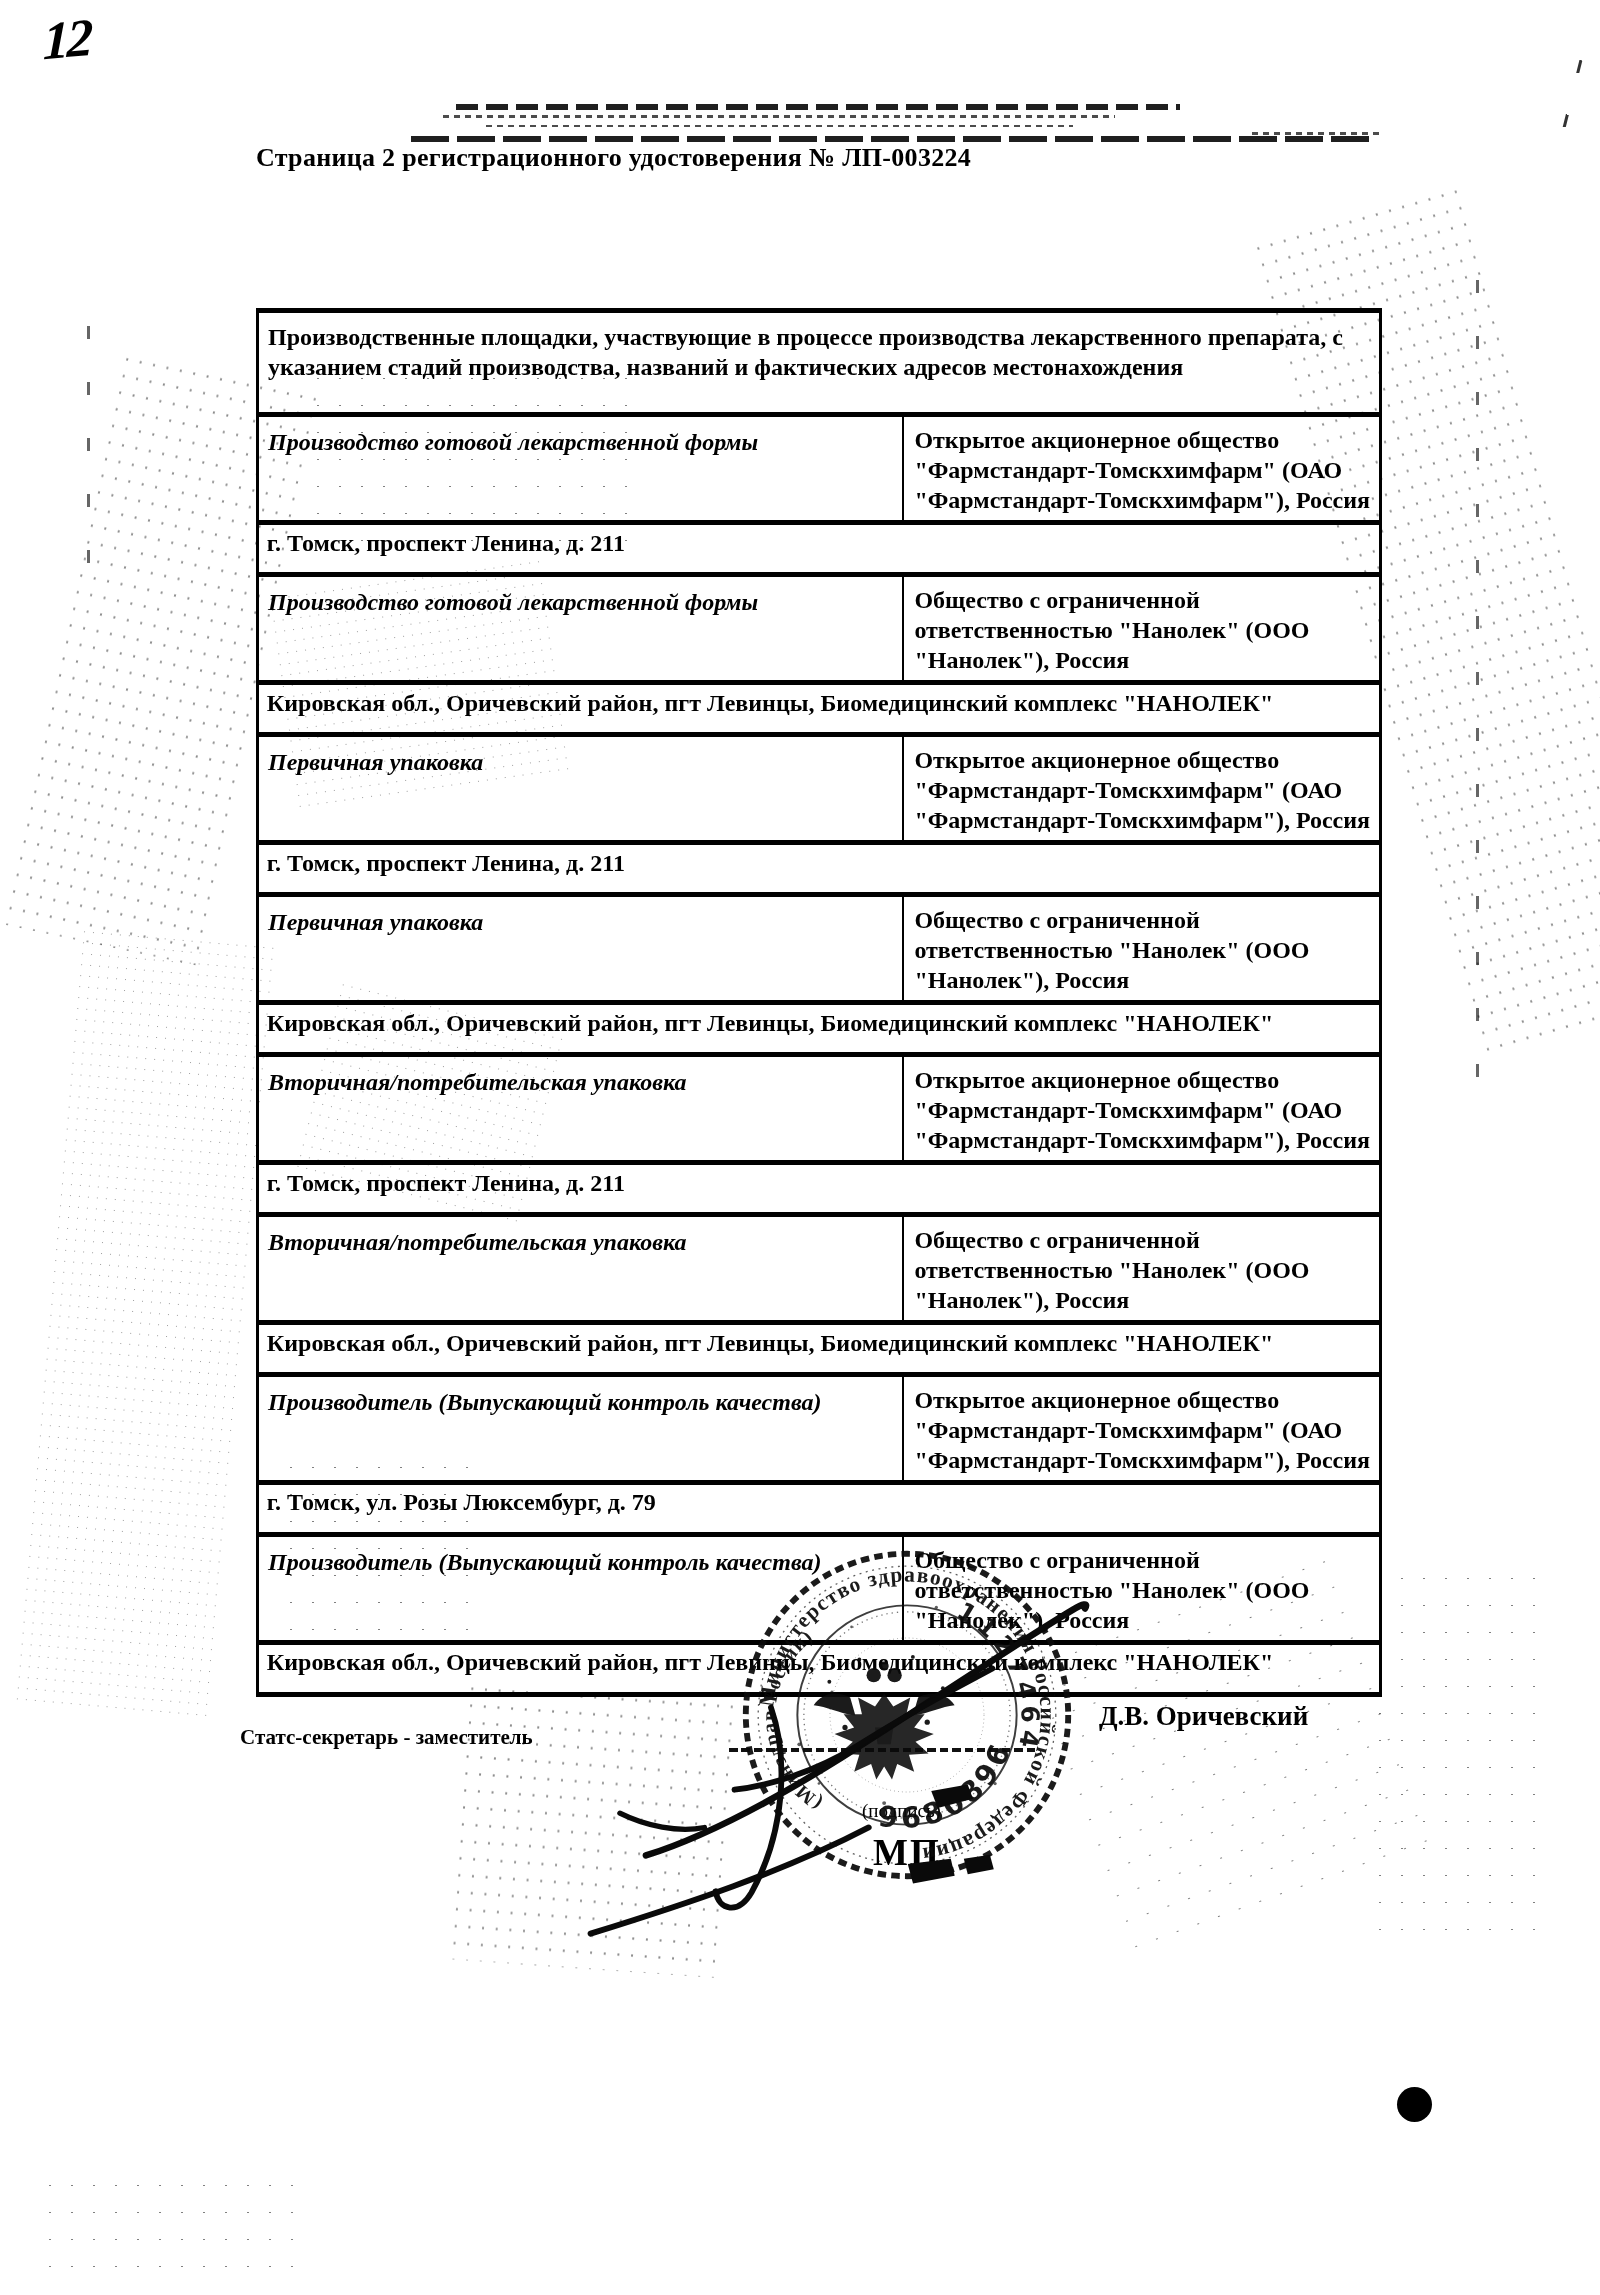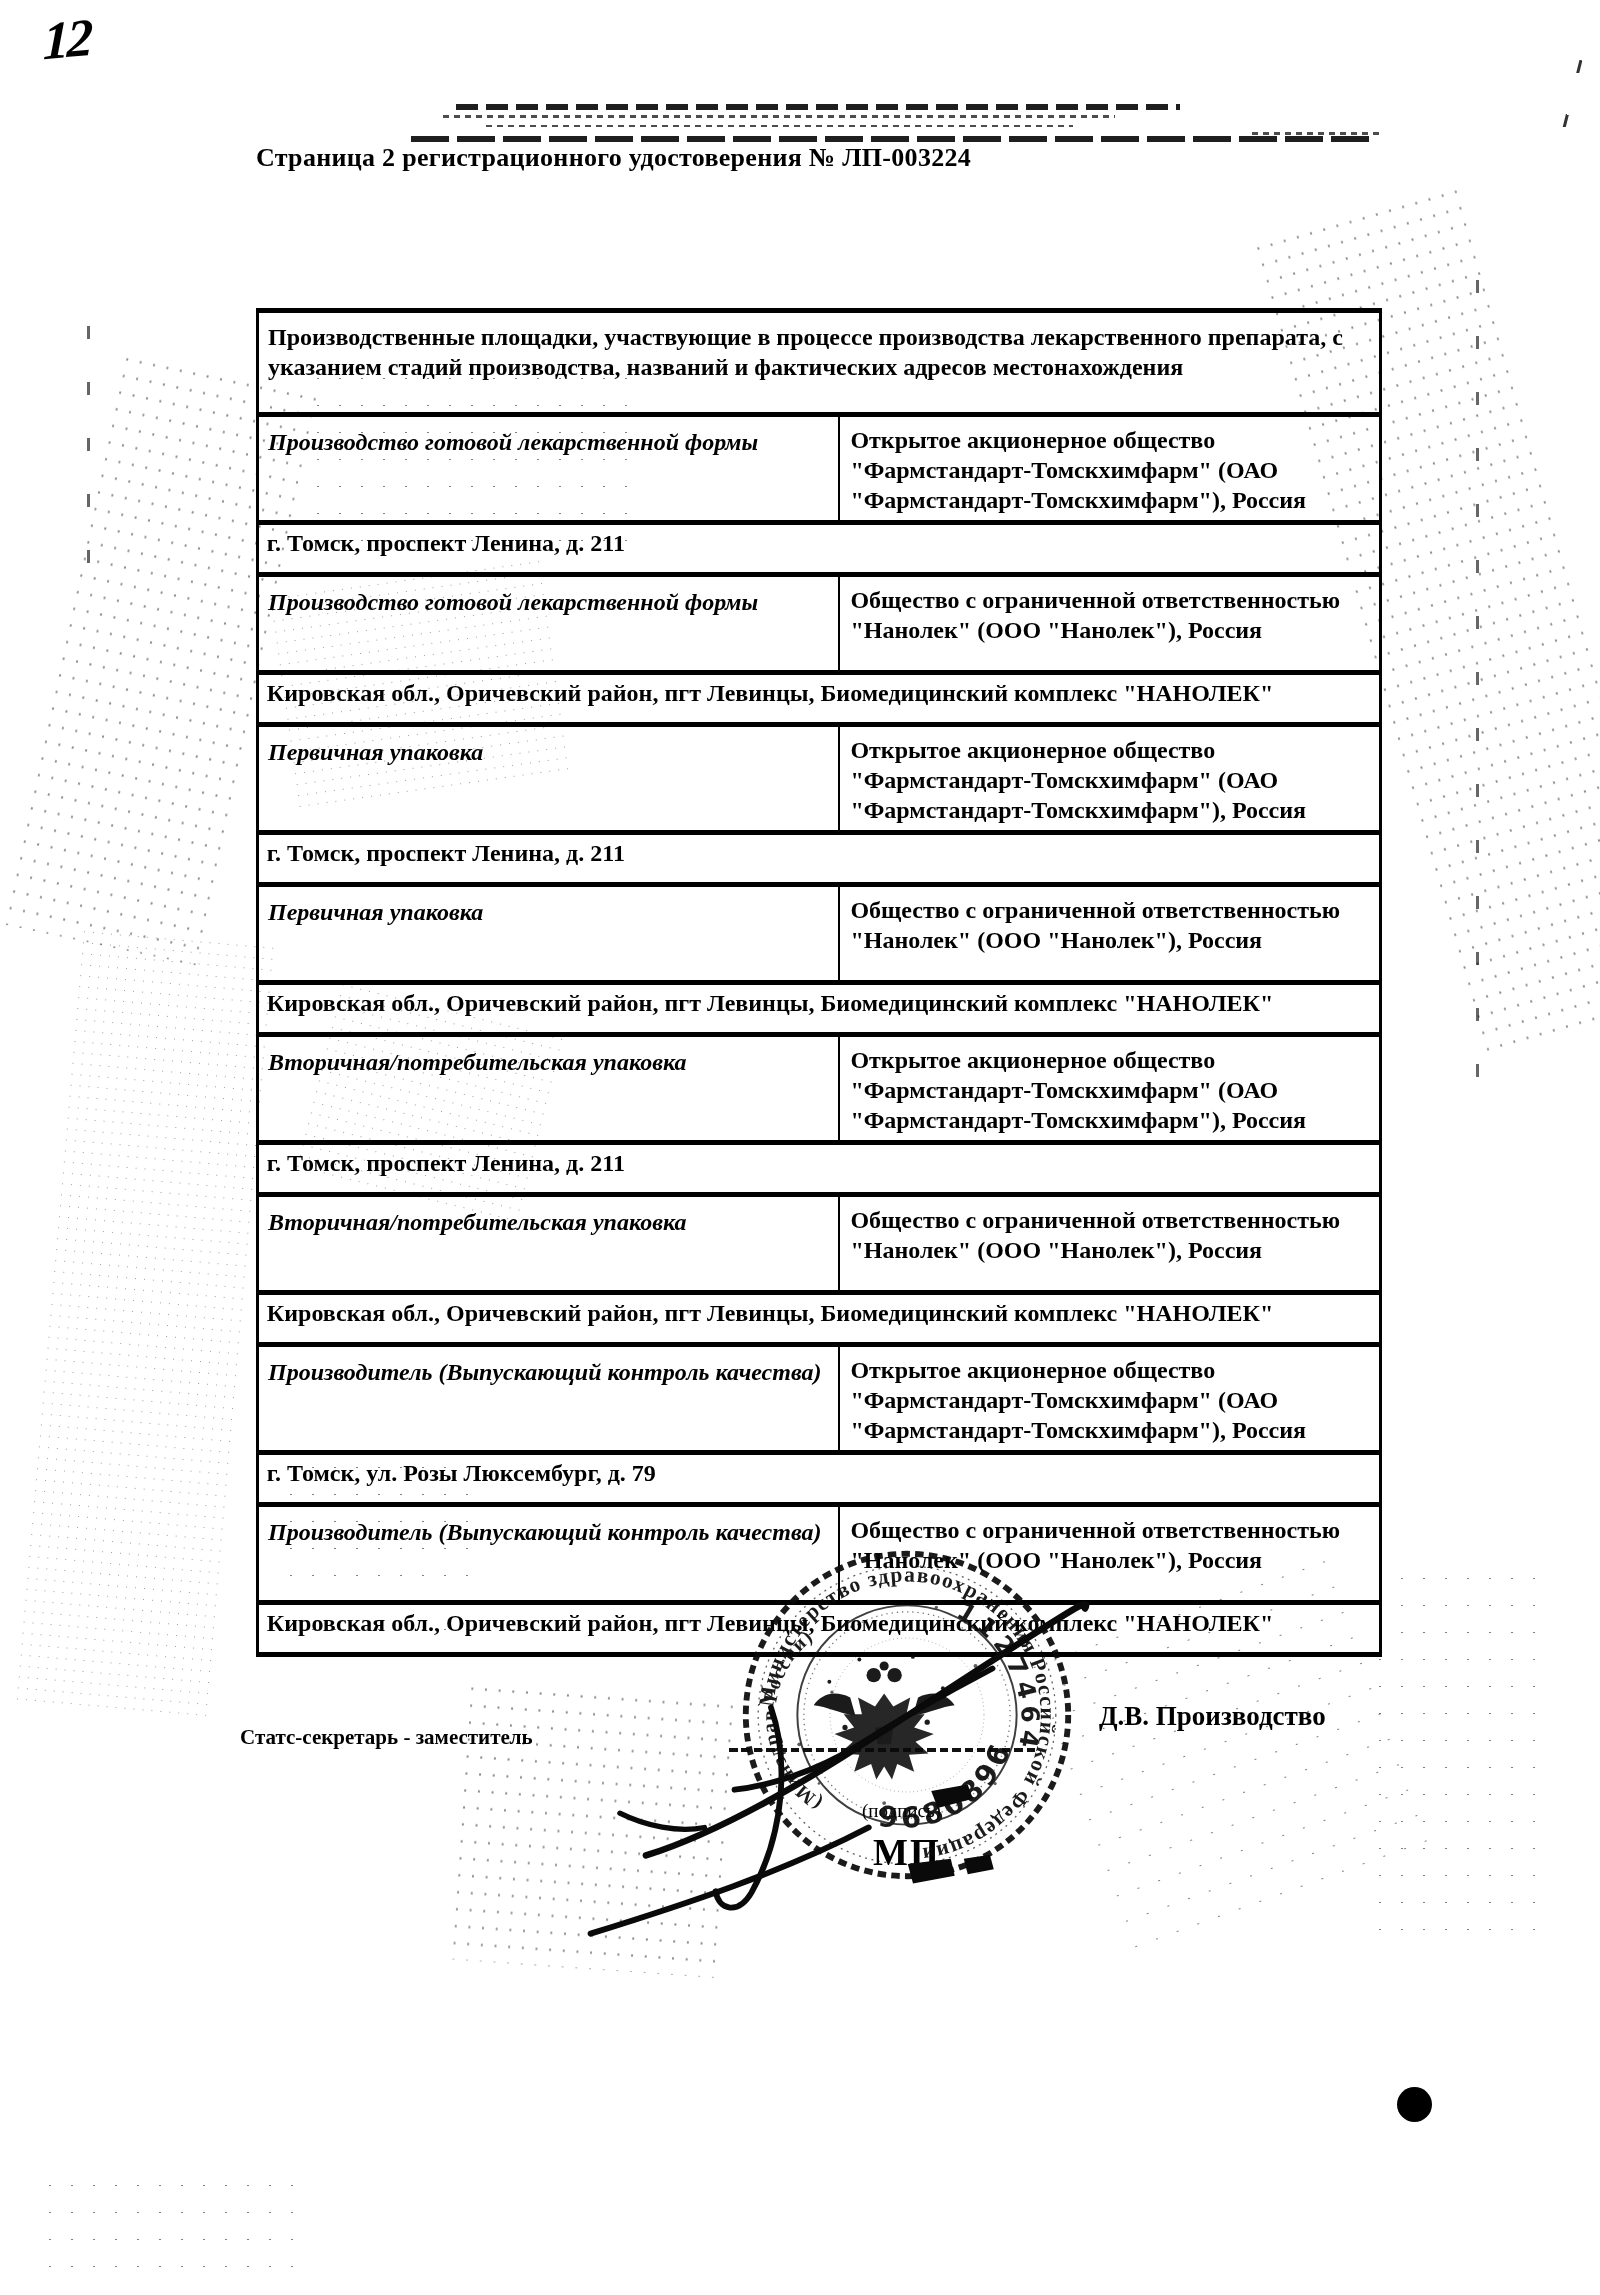--- a/index.html
+++ b/index.html
@@ -27,21 +27,21 @@
   .reg-table{position:absolute;left:256px;top:308px;width:1120px;
              border:3.3px solid #000;border-top-width:5.9px;border-bottom-width:5.9px;
              font-size:24px;font-weight:bold;line-height:30px;}
   .trow{display:flex;border-bottom:5.9px solid #000;}
   .trow:last-child{border-bottom:none;}
   .trow.title-row{min-height:99px;}
   .trow.pair{min-height:93px;}
   .trow.addr{min-height:47px;}
   .cell{box-sizing:border-box;}
   .cell.title-cell{padding:9px 13px 6.5px 9px;width:100%;}
-  .cell.stage{width:579px;padding:10.4px 11.7px 5.2px 9px;font-style:italic;}
+  .cell.stage{width:643px;padding:10.4px 11.7px 5.2px 9px;font-style:italic;}
   .cell.company{flex:1;border-left:2.6px solid #000;padding:7.8px 6.5px 5.2px 10.4px;}
   .cell.address{width:100%;padding:2.6px 9px 2.6px 7.8px;}
   
   .sig-left{position:absolute;left:240px;top:1719px;width:456px;font-size:21px;font-weight:bold;line-height:37px;}
   .sig-name{position:absolute;left:1099px;top:1701px;font-size:27px;font-weight:bold;}
   .sig-line{position:absolute;left:729px;top:1748px;width:308px;height:3.9px;
             background:repeating-linear-gradient(90deg,#111 0 8.5px,transparent 8.5px 12.4px);}
   .podpis{position:absolute;left:823px;top:1800px;width:157px;text-align:center;font-size:19px;}
   .mp{position:absolute;left:854px;top:1831px;font-size:37px;font-weight:bold;letter-spacing:2px;margin-left:19px;}
   .stamp-svg{position:absolute;left:721px;top:1529px;opacity:.93;}
@@ -121,21 +121,21 @@
           <div class="cell company">Общество с ограниченной ответственностью "Нанолек" (ООО "Нанолек"), Россия</div>
         </div><div class="trow addr">
           <div class="cell address">Кировская обл., Оричевский район, пгт Левинцы, Биомедицинский комплекс "НАНОЛЕК"</div>
         </div></div>
   </div>
 
   <div class="sig-left">
     <div>Статс-секретарь - заместитель</div>
   </div>
   <div class="sig-line"></div>
-  <div class="sig-name">Д.В. Производство</div>
+  <div class="sig-name">Д.В. Оричевский</div>
   <div class="podpis">(подпись)</div>
   <div class="mp">МП</div>
 
   <svg class="stamp-svg" width="372" height="372" viewBox="0 0 570 570">
     <defs>
       <path id="ringPath" d="M 80 285 A 205 205 0 1 1 80 286"></path>
       <path id="numPath" d="M 355 132 A 178 178 0 0 1 458 325"></path>
       <path id="numPath2" d="M 232 452 A 176 176 0 0 0 452 298"></path>
       <path id="innerLeftPath" d="M 162 418 A 148 148 0 0 1 152 162"></path>
     </defs>

